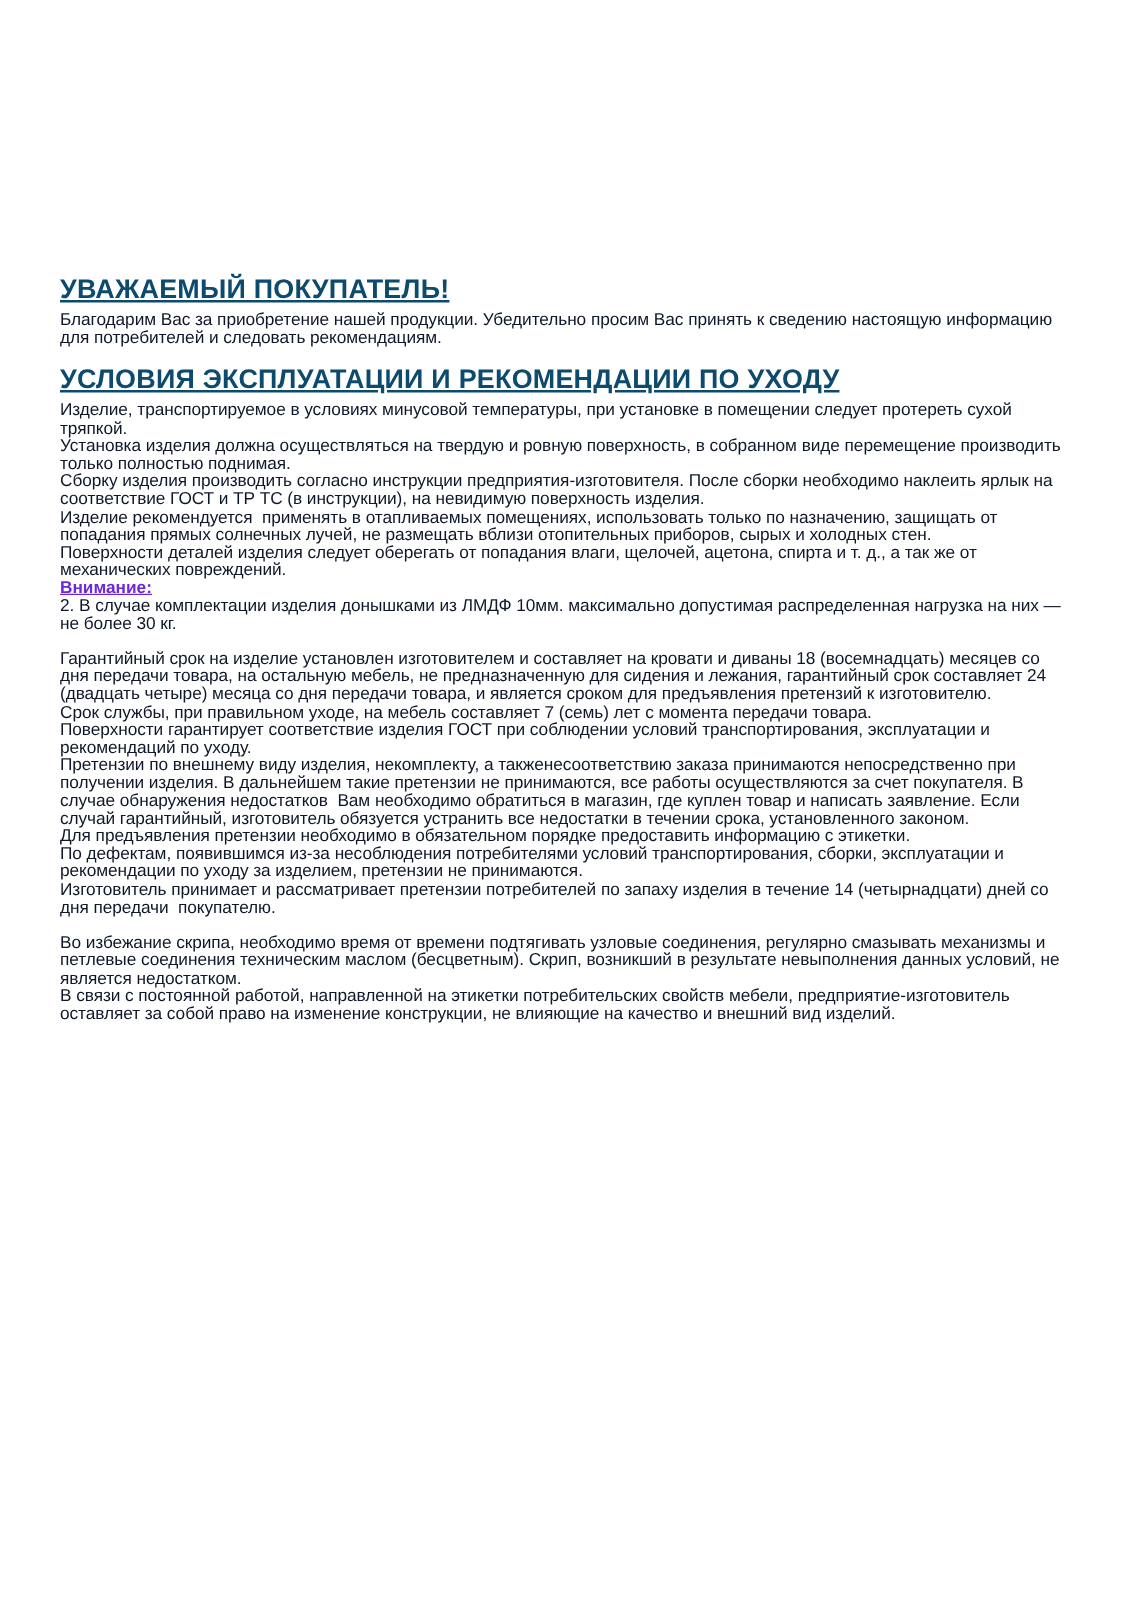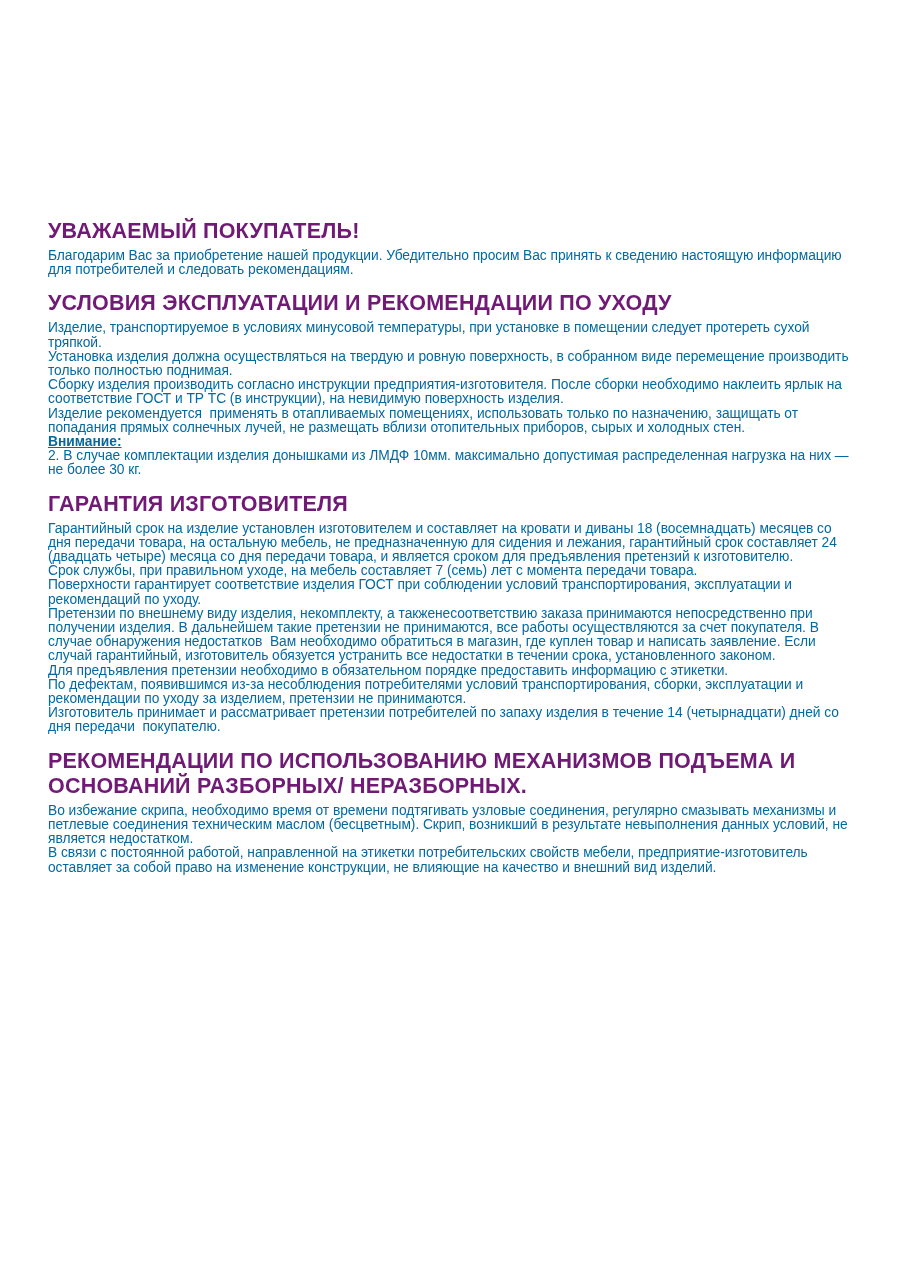--- a/index.html
+++ b/index.html
@@ -18,69 +18,69 @@
     color: #1b1b1b;
     overflow: hidden;
   }
   .doc-section { margin: 0 0 14px 0; }
   .section-heading {
     margin: 0 0 5px 0;
     font-size: 21.5px;
     font-weight: 700;
     line-height: 25px;
     letter-spacing: 0.2px;
-    color: #701a75;
+    color: #0c4a6e;
+    text-decoration: underline;
   }
   .body-text {
     margin: 0;
     font-size: 13.8px;
     line-height: 14.2px;
     letter-spacing: -0.05px;
     white-space: pre-wrap;
-    color: #0369a1;
+    color: #0f172a;
   }
   .attention-label {
     margin: 0;
     font-size: 13.8px;
     line-height: 14.2px;
     font-weight: 700;
     text-decoration: underline;
-    color: #0369a1;
+    color: #6d28d9;
   }
 </style>
 </head>
 <body>
 
 <div class="page">
 
   <section class="doc-section">
     <h1 class="section-heading">УВАЖАЕМЫЙ ПОКУПАТЕЛЬ!</h1>
     <p class="body-text">Благодарим Вас за приобретение нашей продукции. Убедительно просим Вас принять к сведению настоящую информацию для потребителей и следовать рекомендациям.</p>
   </section>
 
   <section class="doc-section">
     <h1 class="section-heading">УСЛОВИЯ ЭКСПЛУАТАЦИИ И РЕКОМЕНДАЦИИ ПО УХОДУ</h1>
     <p class="body-text">Изделие, транспортируемое в условиях минусовой температуры, при установке в помещении следует протереть сухой тряпкой.</p>
     <p class="body-text">Установка изделия должна осуществляться на твердую и ровную поверхность, в собранном виде перемещение производить только полностью поднимая.</p>
     <p class="body-text">Сборку изделия производить согласно инструкции предприятия-изготовителя. После сборки необходимо наклеить ярлык на соответствие ГОСТ и ТР ТС (в инструкции), на невидимую поверхность изделия.</p>
     <p class="body-text">Изделие рекомендуется  применять в отапливаемых помещениях, использовать только по назначению, защищать от попадания прямых солнечных лучей, не размещать вблизи отопительных приборов, сырых и холодных стен.</p>
+    <p class="body-text">Поверхности деталей изделия следует оберегать от попадания влаги, щелочей, ацетона, спирта и т. д., а так же от механических повреждений.</p>
     <p class="attention-label">Внимание:</p>
     <p class="body-text">2. В случае комплектации изделия донышками из ЛМДФ 10мм. максимально допустимая распределенная нагрузка на них — не более 30 кг.</p>
   </section>
 
   <section class="doc-section">
-    <h1 class="section-heading">ГАРАНТИЯ ИЗГОТОВИТЕЛЯ</h1>
     <p class="body-text">Гарантийный срок на изделие установлен изготовителем и составляет на кровати и диваны 18 (восемнадцать) месяцев со дня передачи товара, на остальную мебель, не предназначенную для сидения и лежания, гарантийный срок составляет 24 (двадцать четыре) месяца со дня передачи товара, и является сроком для предъявления претензий к изготовителю.</p>
     <p class="body-text">Срок службы, при правильном уходе, на мебель составляет 7 (семь) лет с момента передачи товара.</p>
     <p class="body-text">Поверхности гарантирует соответствие изделия ГОСТ при соблюдении условий транспортирования, эксплуатации и рекомендаций по уходу.</p>
     <p class="body-text">Претензии по внешнему виду изделия, некомплекту, а такженесоответствию заказа принимаются непосредственно при получении изделия. В дальнейшем такие претензии не принимаются, все работы осуществляются за счет покупателя. В случае обнаружения недостатков  Вам необходимо обратиться в магазин, где куплен товар и написать заявление. Если случай гарантийный, изготовитель обязуется устранить все недостатки в течении срока, установленного законом.</p>
     <p class="body-text">Для предъявления претензии необходимо в обязательном порядке предоставить информацию с этикетки.</p>
     <p class="body-text">По дефектам, появившимся из-за несоблюдения потребителями условий транспортирования, сборки, эксплуатации и рекомендации по уходу за изделием, претензии не принимаются.</p>
     <p class="body-text">Изготовитель принимает и рассматривает претензии потребителей по запаху изделия в течение 14 (четырнадцати) дней со дня передачи  покупателю.</p>
   </section>
 
   <section class="doc-section">
-    <h1 class="section-heading">РЕКОМЕНДАЦИИ ПО ИСПОЛЬЗОВАНИЮ МЕХАНИЗМОВ ПОДЪЕМА И ОСНОВАНИЙ РАЗБОРНЫХ/ НЕРАЗБОРНЫХ.</h1>
     <p class="body-text">Во избежание скрипа, необходимо время от времени подтягивать узловые соединения, регулярно смазывать механизмы и петлевые соединения техническим маслом (бесцветным). Скрип, возникший в результате невыполнения данных условий, не является недостатком.</p>
     <p class="body-text">В связи с постоянной работой, направленной на этикетки потребительских свойств мебели, предприятие-изготовитель оставляет за собой право на изменение конструкции, не влияющие на качество и внешний вид изделий.</p>
   </section>
 
 </div>
 
 </body></html>

